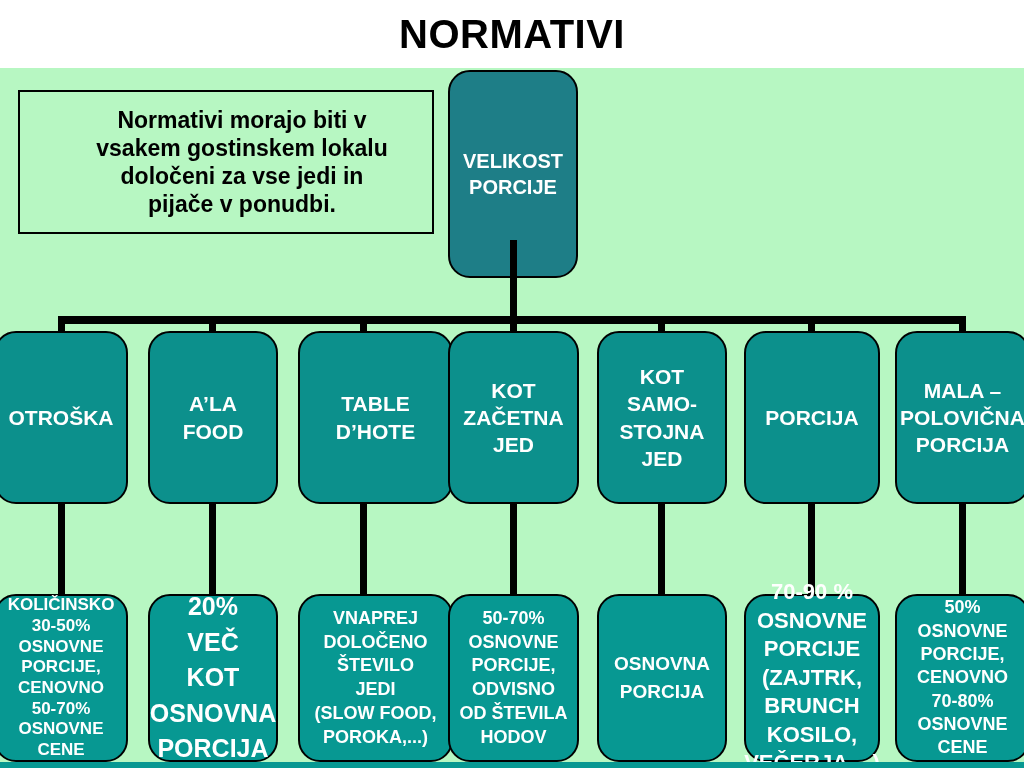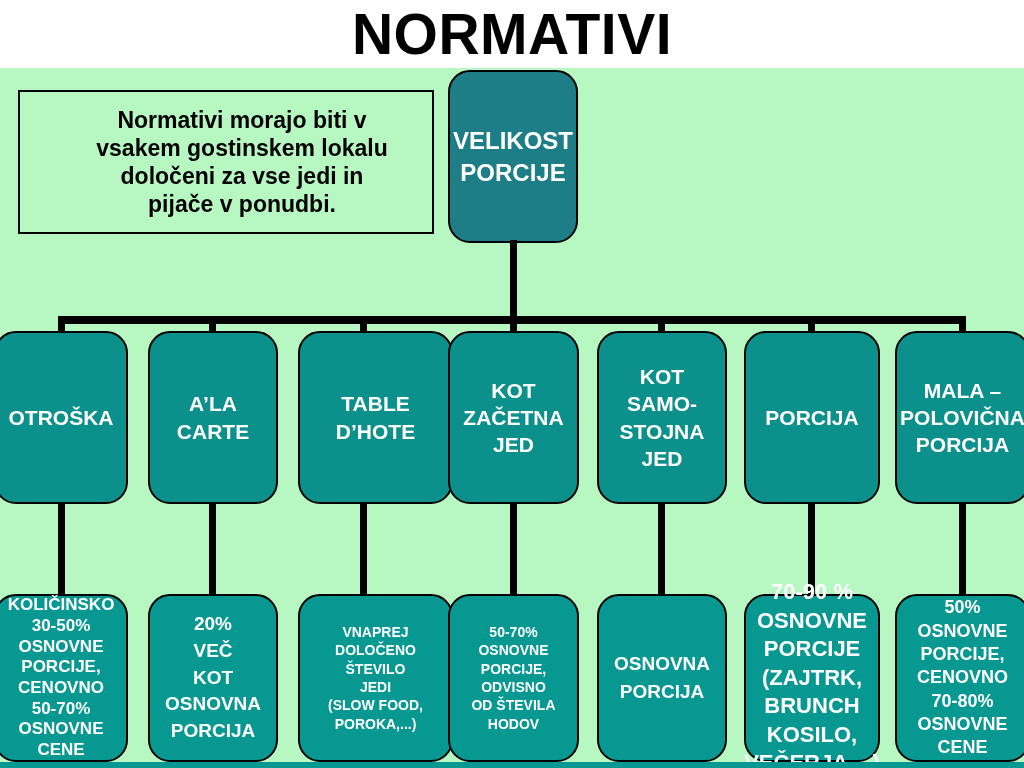--- a/index.html
+++ b/index.html
@@ -7,55 +7,55 @@
     position:relative;width:1024px;height:768px;overflow:hidden;
     background:var(--background,#B7F7C2);
     font-family:"Liberation Sans", sans-serif;
   }
   .title-band{
     position:absolute;left:0;top:0;width:1024px;height:68px;
     background:var(--title-bar,#fff);
     display:flex;align-items:center;justify-content:center;
   }
   .page-title{
-    font-size:57px;font-weight:bold;color:#000;line-height:1;
+    font-size:40px;font-weight:bold;color:#000;line-height:1;
     letter-spacing:0.5px;
   }
   .note{
     position:absolute;background:var(--background,#B7F7C2);
     border:2px solid #000;
     display:flex;align-items:center;justify-content:center;
     text-align:center;font-weight:bold;font-size:23px;line-height:1.22;
     color:var(--note-text,#000);white-space:pre-line;padding-left:32px;
   }
   .note-left{left:18px;top:90px;width:380px;height:140px;}
   .note-right{left:663px;top:92px;width:352px;height:140px;}
   .node{
     position:absolute;border:2px solid #000;border-radius:22px;
     display:flex;align-items:center;justify-content:center;
     text-align:center;color:var(--node-text,#fff);font-weight:bold;
     white-space:pre-line;box-sizing:border-box;
   }
   .root{
-    left:448px;top:70px;width:130px;height:173px;
-    background:var(--root-fill,#1E7E87);font-size:24px;line-height:1.3;
+    left:448px;top:70px;width:130px;height:208px;
+    background:var(--root-fill,#1E7E87);font-size:20px;line-height:1.3;
   }
   .mid{top:331px;height:173px;background:var(--branch-fill,#0C908C);
     font-size:21px;line-height:1.3;}
   .sub{top:594px;height:168px;background:var(--detail-fill,#079892);
-    font-size:14px;line-height:1.32;}
+    font-size:18px;line-height:1.32;}
   .col0{left:-6px;width:134px}
   .col1{left:148px;width:130px}
   .col2{left:298px;width:155px}
   .col3{left:448px;width:131px}
   .col4{left:597px;width:130px}
   .col5{left:744px;width:136px}
   .col6{left:895px;width:135px}
   .sub.col0{font-size:17px;line-height:1.22}
-  .sub.col1{font-size:19px;line-height:1.42}
+  .sub.col1{font-size:25px;line-height:1.42}
   .sub.col4{font-size:19px;line-height:1.45}
   .sub.col5{font-size:22px;line-height:1.3}
   .sub.col6{font-size:18px;line-height:1.3}
   .hline,.vline{position:absolute;background:var(--connector,#000);}
   .bus{left:58px;top:316px;width:908px;height:8px;}
   .vline{width:7px;}
   .stem{left:510px;top:240px;height:78px;}
   .drop{top:318px;height:15px;}
   .link{top:503px;height:92px;}
   .x0{left:58px}.x1{left:209px}.x2{left:360px}.x3{left:510px}
@@ -87,21 +87,21 @@
   <div class="vline drop x0"></div>
   <div class="vline drop x1"></div>
   <div class="vline drop x2"></div>
   <div class="vline drop x3"></div>
   <div class="vline drop x4"></div>
   <div class="vline drop x5"></div>
   <div class="vline drop x6"></div>
 
   <div class="node mid col0">OTROŠKA</div>
   <div class="node mid col1">A’LA
-CARTE</div>
+FOOD</div>
   <div class="node mid col2">TABLE
 D’HOTE</div>
   <div class="node mid col3">KOT
 ZAČETNA
 JED</div>
   <div class="node mid col4">KOT
 SAMO-
 STOJNA
 JED</div>
   <div class="node mid col5">PORCIJA</div>

